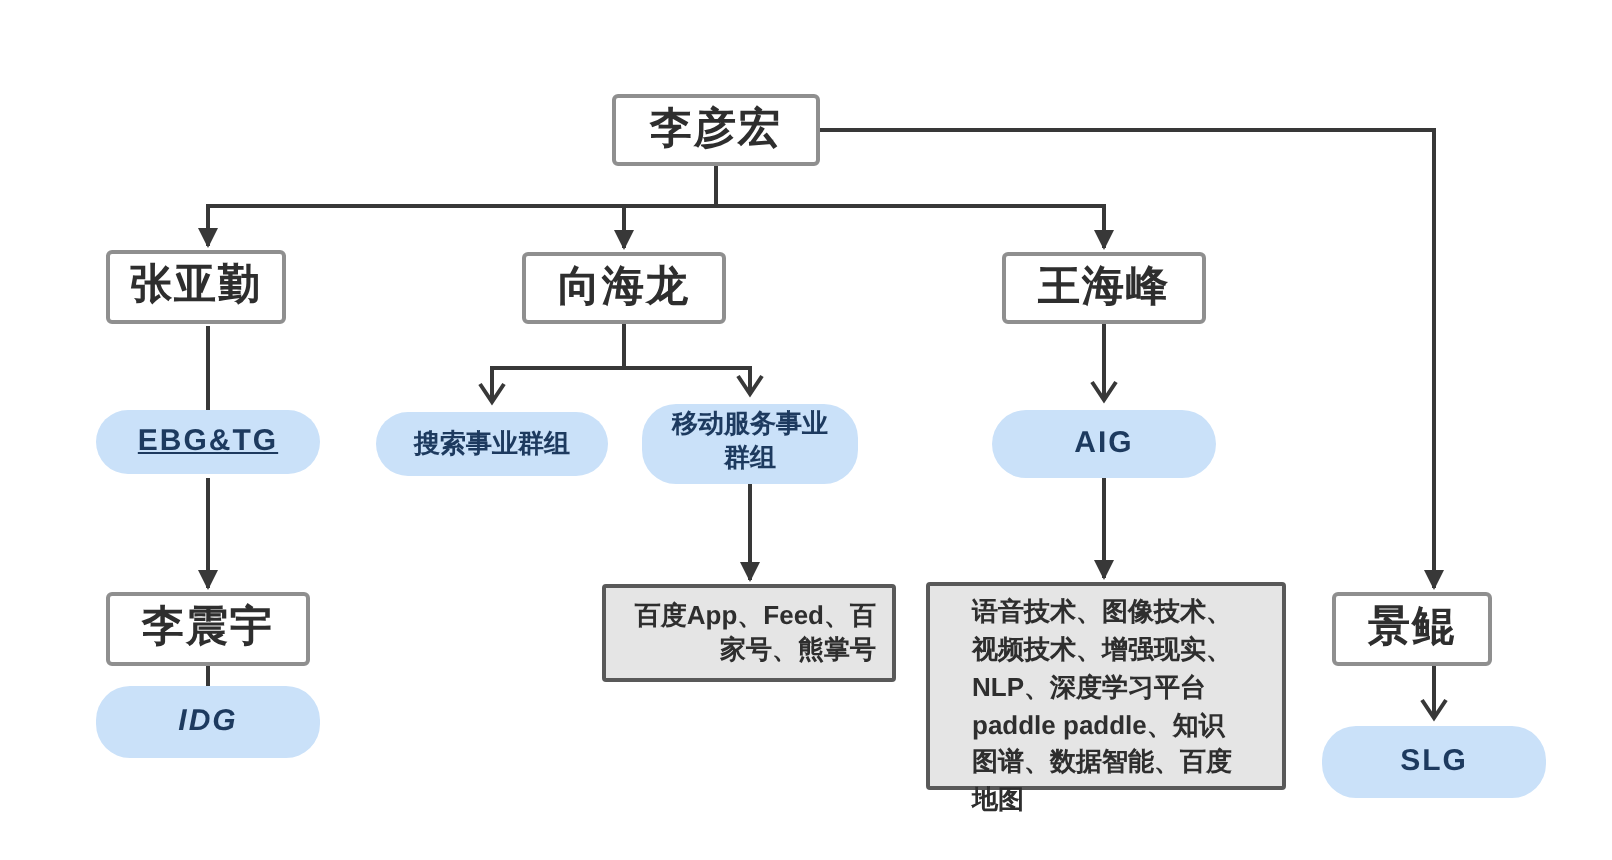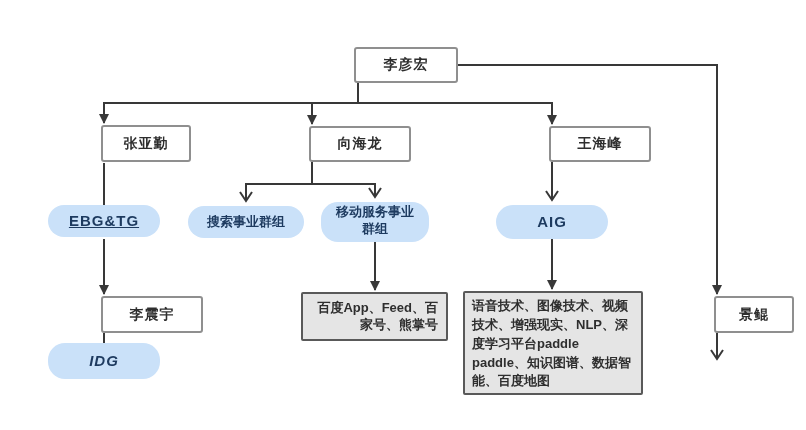--- a/index.html
+++ b/index.html
@@ -1,28 +1,28 @@
 <!DOCTYPE html>
 <html><head>
 <meta charset="utf-8">
 <style>
   html,body{margin:0;padding:0;background:#ffffff;}
   body{font-family:"Liberation Sans","DejaVu Sans",sans-serif;}
   #stage{position:relative;width:806px;height:430px;background:#ffffff;overflow:hidden;}
   #edges{position:absolute;left:0;top:0;width:806px;height:430px;}
   .node{position:absolute;box-sizing:border-box;display:flex;align-items:center;justify-content:center;
         text-align:center;font-weight:bold;color:#2e2e2e;line-height:1.25;}
-  .person{background:#ffffff;border:2px solid #8f8f8f;border-radius:3px;font-size:14px;letter-spacing:1px;margin-left:48px;}
+  .person{background:#ffffff;border:2px solid #8f8f8f;border-radius:3px;font-size:21px;letter-spacing:1px;}
   .pill{background:#cae1f9;border-radius:17px;color:#1d3a5f;font-size:15px;letter-spacing:1px;}
   .pill.cjk{font-size:13px;letter-spacing:0;line-height:1.3;}
   .detail{background:#e5e5e5;border:2px solid #595959;border-radius:2px;font-size:13px;letter-spacing:0;}
   .detail.left{justify-content:flex-start;align-items:flex-start;text-align:left;line-height:1.45;}
   .pad-c{padding:2px 8px;text-align:right;}
   .pad-m{padding:14px 10px;font-family:Liberation Mono, monospace;}
-  .pad-d{padding:4px 7px;}
+  .pad-d{padding:4px 21px;}
 </style>
 </head>
 <body>
 
 <div id="stage">
 
   <svg id="edges" viewBox="0 0 806 430" xmlns="http://www.w3.org/2000/svg">
     <defs>
       <marker id="tri" viewBox="0 0 10 10" refX="9" refY="5" markerWidth="10" markerHeight="11" markerUnits="userSpaceOnUse" orient="auto">
         <path d="M0,0 L10,5 L0,10 Z" fill="#383838"></path>
@@ -74,18 +74,19 @@
   <div class="node pill" style="left:48px;top:205px;width:112px;height:32px;text-decoration:underline;">EBG&amp;TG</div>
 
   <div class="node pill cjk pad-c" style="left:188px;top:206px;width:116px;height:32px;">搜索事业群组</div>
 
   <div class="node pill cjk pad-m" style="left:321px;top:202px;width:108px;height:40px;">移动服务事业群组</div>
 
   <div class="node pill" style="left:496px;top:205px;width:112px;height:34px;">AIG</div>
 
   <div class="node pill" style="left:48px;top:343px;width:112px;height:36px;font-style:italic;">IDG</div>
 
+  <div class="node pill" style="left:661px;top:363px;width:112px;height:36px;">SLG</div>
 
   <div class="node detail pad-c" style="left:301px;top:292px;width:147px;height:49px;">百度App、Feed、百家号、熊掌号</div>
 
   <div class="node detail left pad-d" style="left:463px;top:291px;width:180px;height:104px;">语音技术、图像技术、视频技术、增强现实、NLP、深度学习平台paddle paddle、知识图谱、数据智能、百度地图</div>
 
 </div>
 
 </body></html>

